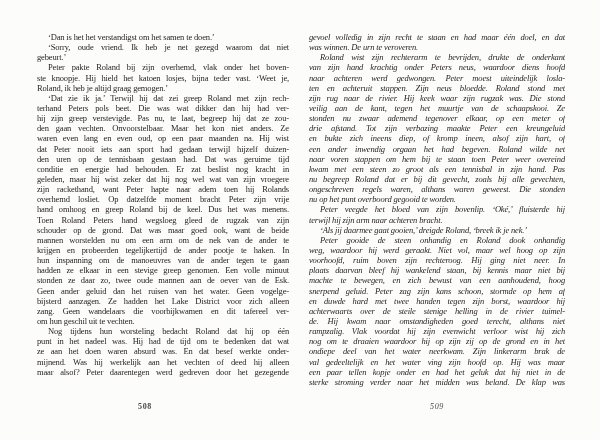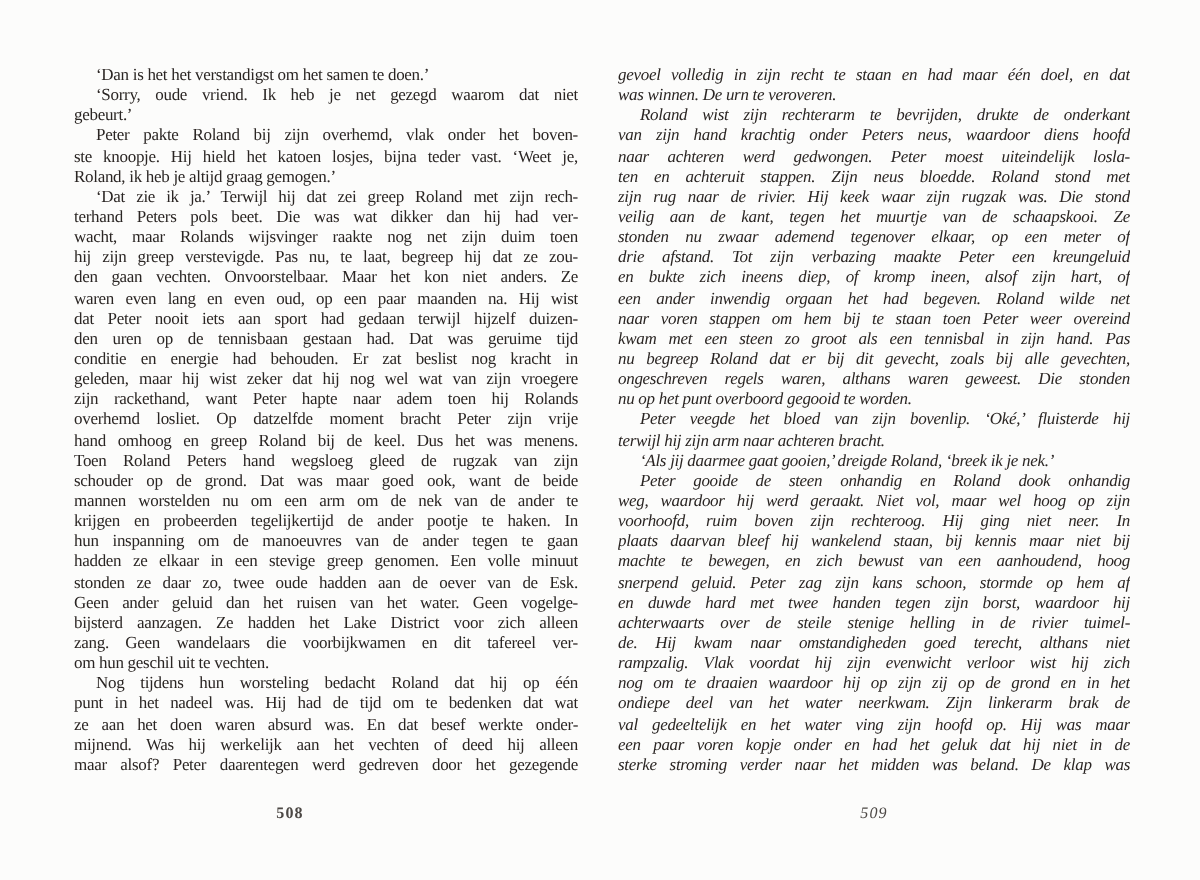--- a/index.html
+++ b/index.html
@@ -64,38 +64,37 @@
   <div class="page" id="page-0">
     <div class="text-block">
         <div class="line indent para-end">‘Dan is het het verstandigst om het samen te doen.’</div>
         <div class="line indent">‘Sorry, oude vriend. Ik heb je net gezegd waarom dat niet</div>
         <div class="line para-end">gebeurt.’</div>
         <div class="line indent">Peter pakte Roland bij zijn overhemd, vlak onder het boven-</div>
         <div class="line">ste knoopje. Hij hield het katoen losjes, bijna teder vast. ‘Weet je,</div>
         <div class="line para-end">Roland, ik heb je altijd graag gemogen.’</div>
         <div class="line indent">‘Dat zie ik ja.’ Terwijl hij dat zei greep Roland met zijn rech-</div>
         <div class="line">terhand Peters pols beet. Die was wat dikker dan hij had ver-</div>
-        <div class="line">wacht, maar Rolands wijsvinger raakte nog net zijn duim toen</div>
         <div class="line">hij zijn greep verstevigde. Pas nu, te laat, begreep hij dat ze zou-</div>
         <div class="line">den gaan vechten. Onvoorstelbaar. Maar het kon niet anders. Ze</div>
         <div class="line">waren even lang en even oud, op een paar maanden na. Hij wist</div>
         <div class="line">dat Peter nooit iets aan sport had gedaan terwijl hijzelf duizen-</div>
         <div class="line">den uren op de tennisbaan gestaan had. Dat was geruime tijd</div>
         <div class="line">conditie en energie had behouden. Er zat beslist nog kracht in</div>
         <div class="line">geleden, maar hij wist zeker dat hij nog wel wat van zijn vroegere</div>
         <div class="line">zijn rackethand, want Peter hapte naar adem toen hij Rolands</div>
         <div class="line">overhemd losliet. Op datzelfde moment bracht Peter zijn vrije</div>
         <div class="line">hand omhoog en greep Roland bij de keel. Dus het was menens.</div>
         <div class="line">Toen Roland Peters hand wegsloeg gleed de rugzak van zijn</div>
         <div class="line">schouder op de grond. Dat was maar goed ook, want de beide</div>
         <div class="line">mannen worstelden nu om een arm om de nek van de ander te</div>
         <div class="line">krijgen en probeerden tegelijkertijd de ander pootje te haken. In</div>
         <div class="line">hun inspanning om de manoeuvres van de ander tegen te gaan</div>
         <div class="line">hadden ze elkaar in een stevige greep genomen. Een volle minuut</div>
-        <div class="line">stonden ze daar zo, twee oude hadden aan de oever van de Esk.</div>
+        <div class="line">stonden ze daar zo, twee oude mannen aan de oever van de Esk.</div>
         <div class="line">Geen ander geluid dan het ruisen van het water. Geen vogelge-</div>
         <div class="line">bijsterd aanzagen. Ze hadden het Lake District voor zich alleen</div>
         <div class="line">zang. Geen wandelaars die voorbijkwamen en dit tafereel ver-</div>
         <div class="line para-end">om hun geschil uit te vechten.</div>
         <div class="line indent">Nog tijdens hun worsteling bedacht Roland dat hij op één</div>
         <div class="line">punt in het nadeel was. Hij had de tijd om te bedenken dat wat</div>
         <div class="line">ze aan het doen waren absurd was. En dat besef werkte onder-</div>
         <div class="line">mijnend. Was hij werkelijk aan het vechten of deed hij alleen</div>
         <div class="line">maar alsof? Peter daarentegen werd gedreven door het gezegende</div>
       </div>
@@ -130,19 +129,19 @@
         <div class="line">plaats daarvan bleef hij wankelend staan, bij kennis maar niet bij</div>
         <div class="line">machte te bewegen, en zich bewust van een aanhoudend, hoog</div>
         <div class="line">snerpend geluid. Peter zag zijn kans schoon, stormde op hem af</div>
         <div class="line">en duwde hard met twee handen tegen zijn borst, waardoor hij</div>
         <div class="line">achterwaarts over de steile stenige helling in de rivier tuimel-</div>
         <div class="line">de. Hij kwam naar omstandigheden goed terecht, althans niet</div>
         <div class="line">rampzalig. Vlak voordat hij zijn evenwicht verloor wist hij zich</div>
         <div class="line">nog om te draaien waardoor hij op zijn zij op de grond en in het</div>
         <div class="line">ondiepe deel van het water neerkwam. Zijn linkerarm brak de</div>
         <div class="line">val gedeeltelijk en het water ving zijn hoofd op. Hij was maar</div>
-        <div class="line">een paar voren kopje onder en had het geluk dat hij niet in de</div>
+        <div class="line">een paar tellen kopje onder en had het geluk dat hij niet in de</div>
         <div class="line">sterke stroming verder naar het midden was beland. De klap was</div>
       </div>
     <div class="folio">509</div>
   </div>
 
 </div>
 
 </body></html>

